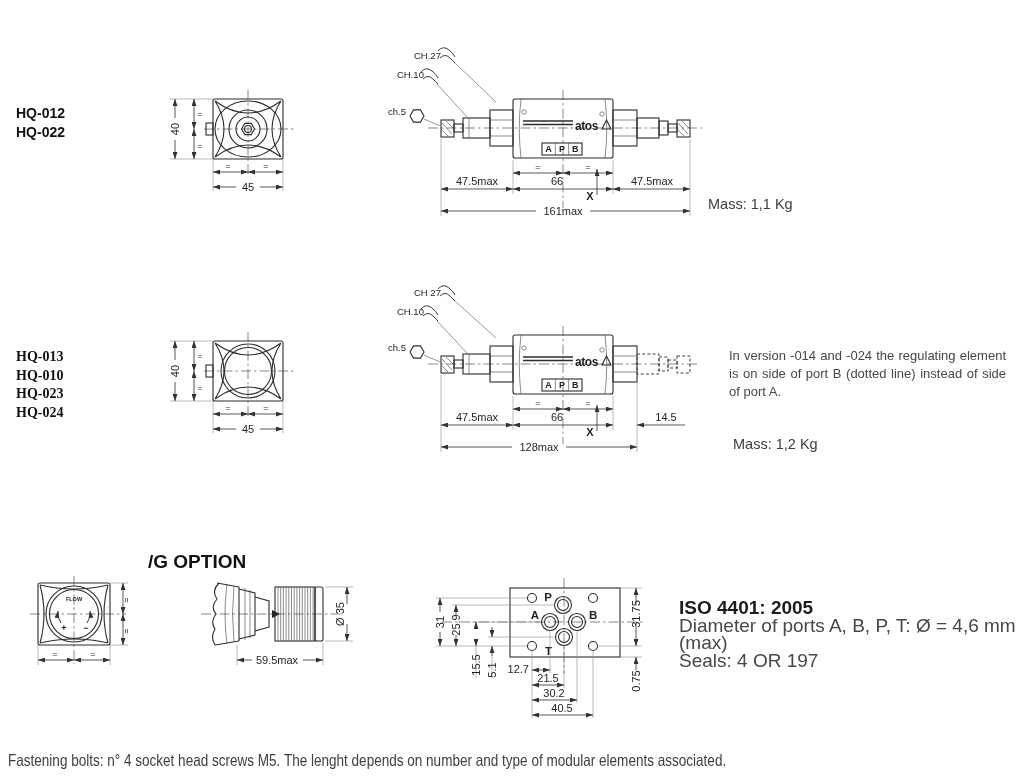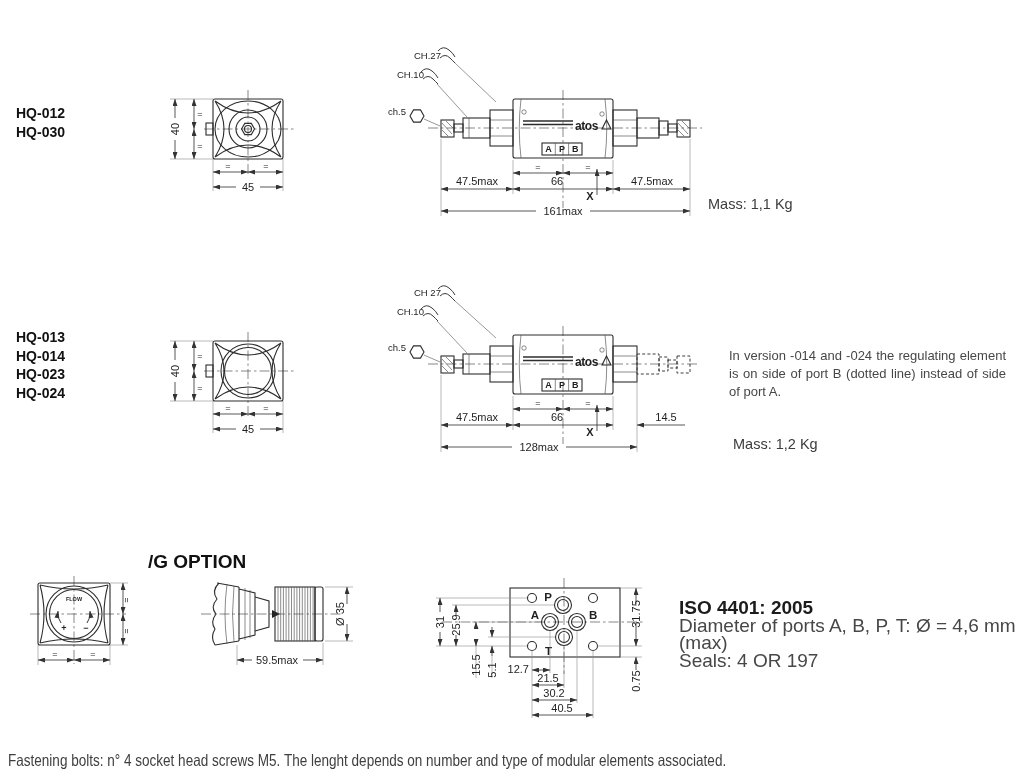--- a/index.html
+++ b/index.html
@@ -45,21 +45,21 @@
     <marker id="as" markerWidth="7" markerHeight="5" refX="0" refY="2.5" orient="auto" markerUnits="userSpaceOnUse">
       <path d="M7,0 L0,2.5 L7,5 Z" fill="#333"></path>
     </marker>
   </defs>
 </svg>
 
 <div id="page">
 
   <div class="abs models" style="left:16px;top:104px;">
     <div>HQ-012</div>
-    <div>HQ-030</div>
+    <div>HQ-022</div>
   </div>
 
   <svg class="abs" style="left:162px;top:88px;" width="140" height="118" viewBox="0 0 140 118">
     <line class="cl" x1="86" y1="2" x2="86" y2="86"></line>
     <line class="cl" x1="42" y1="41" x2="132" y2="41"></line>
     <rect class="ln" x="51" y="11" width="70" height="60" rx="2"></rect>
     <path class="ln" d="M53,13 Q86,37 119,13 M53,69 Q86,45 119,69 M53,13 Q71,41 53,69 M119,13 Q101,41 119,69"></path>
     <ellipse class="ln" cx="86" cy="41" rx="33" ry="28"></ellipse>
     <circle class="ln" cx="86" cy="41" r="19"></circle>
     <circle class="ln" cx="86" cy="41" r="12"></circle>
@@ -150,23 +150,23 @@
     <text class="dt" x="272" y="145" text-anchor="middle">47.5max</text>
     <line class="dim" x1="217" y1="155" x2="217" y2="129" marker-end="url(#ae)"></line>
     <text class="ax" x="210" y="160" text-anchor="middle">X</text>
     <line class="dim" x1="61" y1="171" x2="156" y2="171" marker-start="url(#as)"></line>
     <line class="dim" x1="210" y1="171" x2="310" y2="171" marker-end="url(#ae)"></line>
     <text class="dt" x="183" y="175" text-anchor="middle">161max</text>
   </svg>
 
   <div class="abs mass" style="left:708px;top:196px;">Mass: 1,1 Kg</div>
 
-  <div class="abs models" style="left:16px;top:328px;">
+  <div class="abs models" style="left:16px;top:348px;font-family:Liberation Serif, serif;">
     <div>HQ-013</div>
-    <div>HQ-014</div>
+    <div>HQ-010</div>
     <div>HQ-023</div>
     <div>HQ-024</div>
   </div>
 
   <svg class="abs" style="left:162px;top:330px;" width="140" height="118" viewBox="0 0 140 118">
     <line class="cl" x1="86" y1="2" x2="86" y2="86"></line>
     <line class="cl" x1="42" y1="41" x2="132" y2="41"></line>
     <rect class="ln" x="51" y="11" width="70" height="60" rx="2"></rect>
     <path class="ln" d="M53,13 Q86,37 119,13 M53,69 Q86,45 119,69 M53,13 Q71,41 53,69 M119,13 Q101,41 119,69"></path>
     <circle class="ln" cx="86" cy="41" r="27"></circle>

